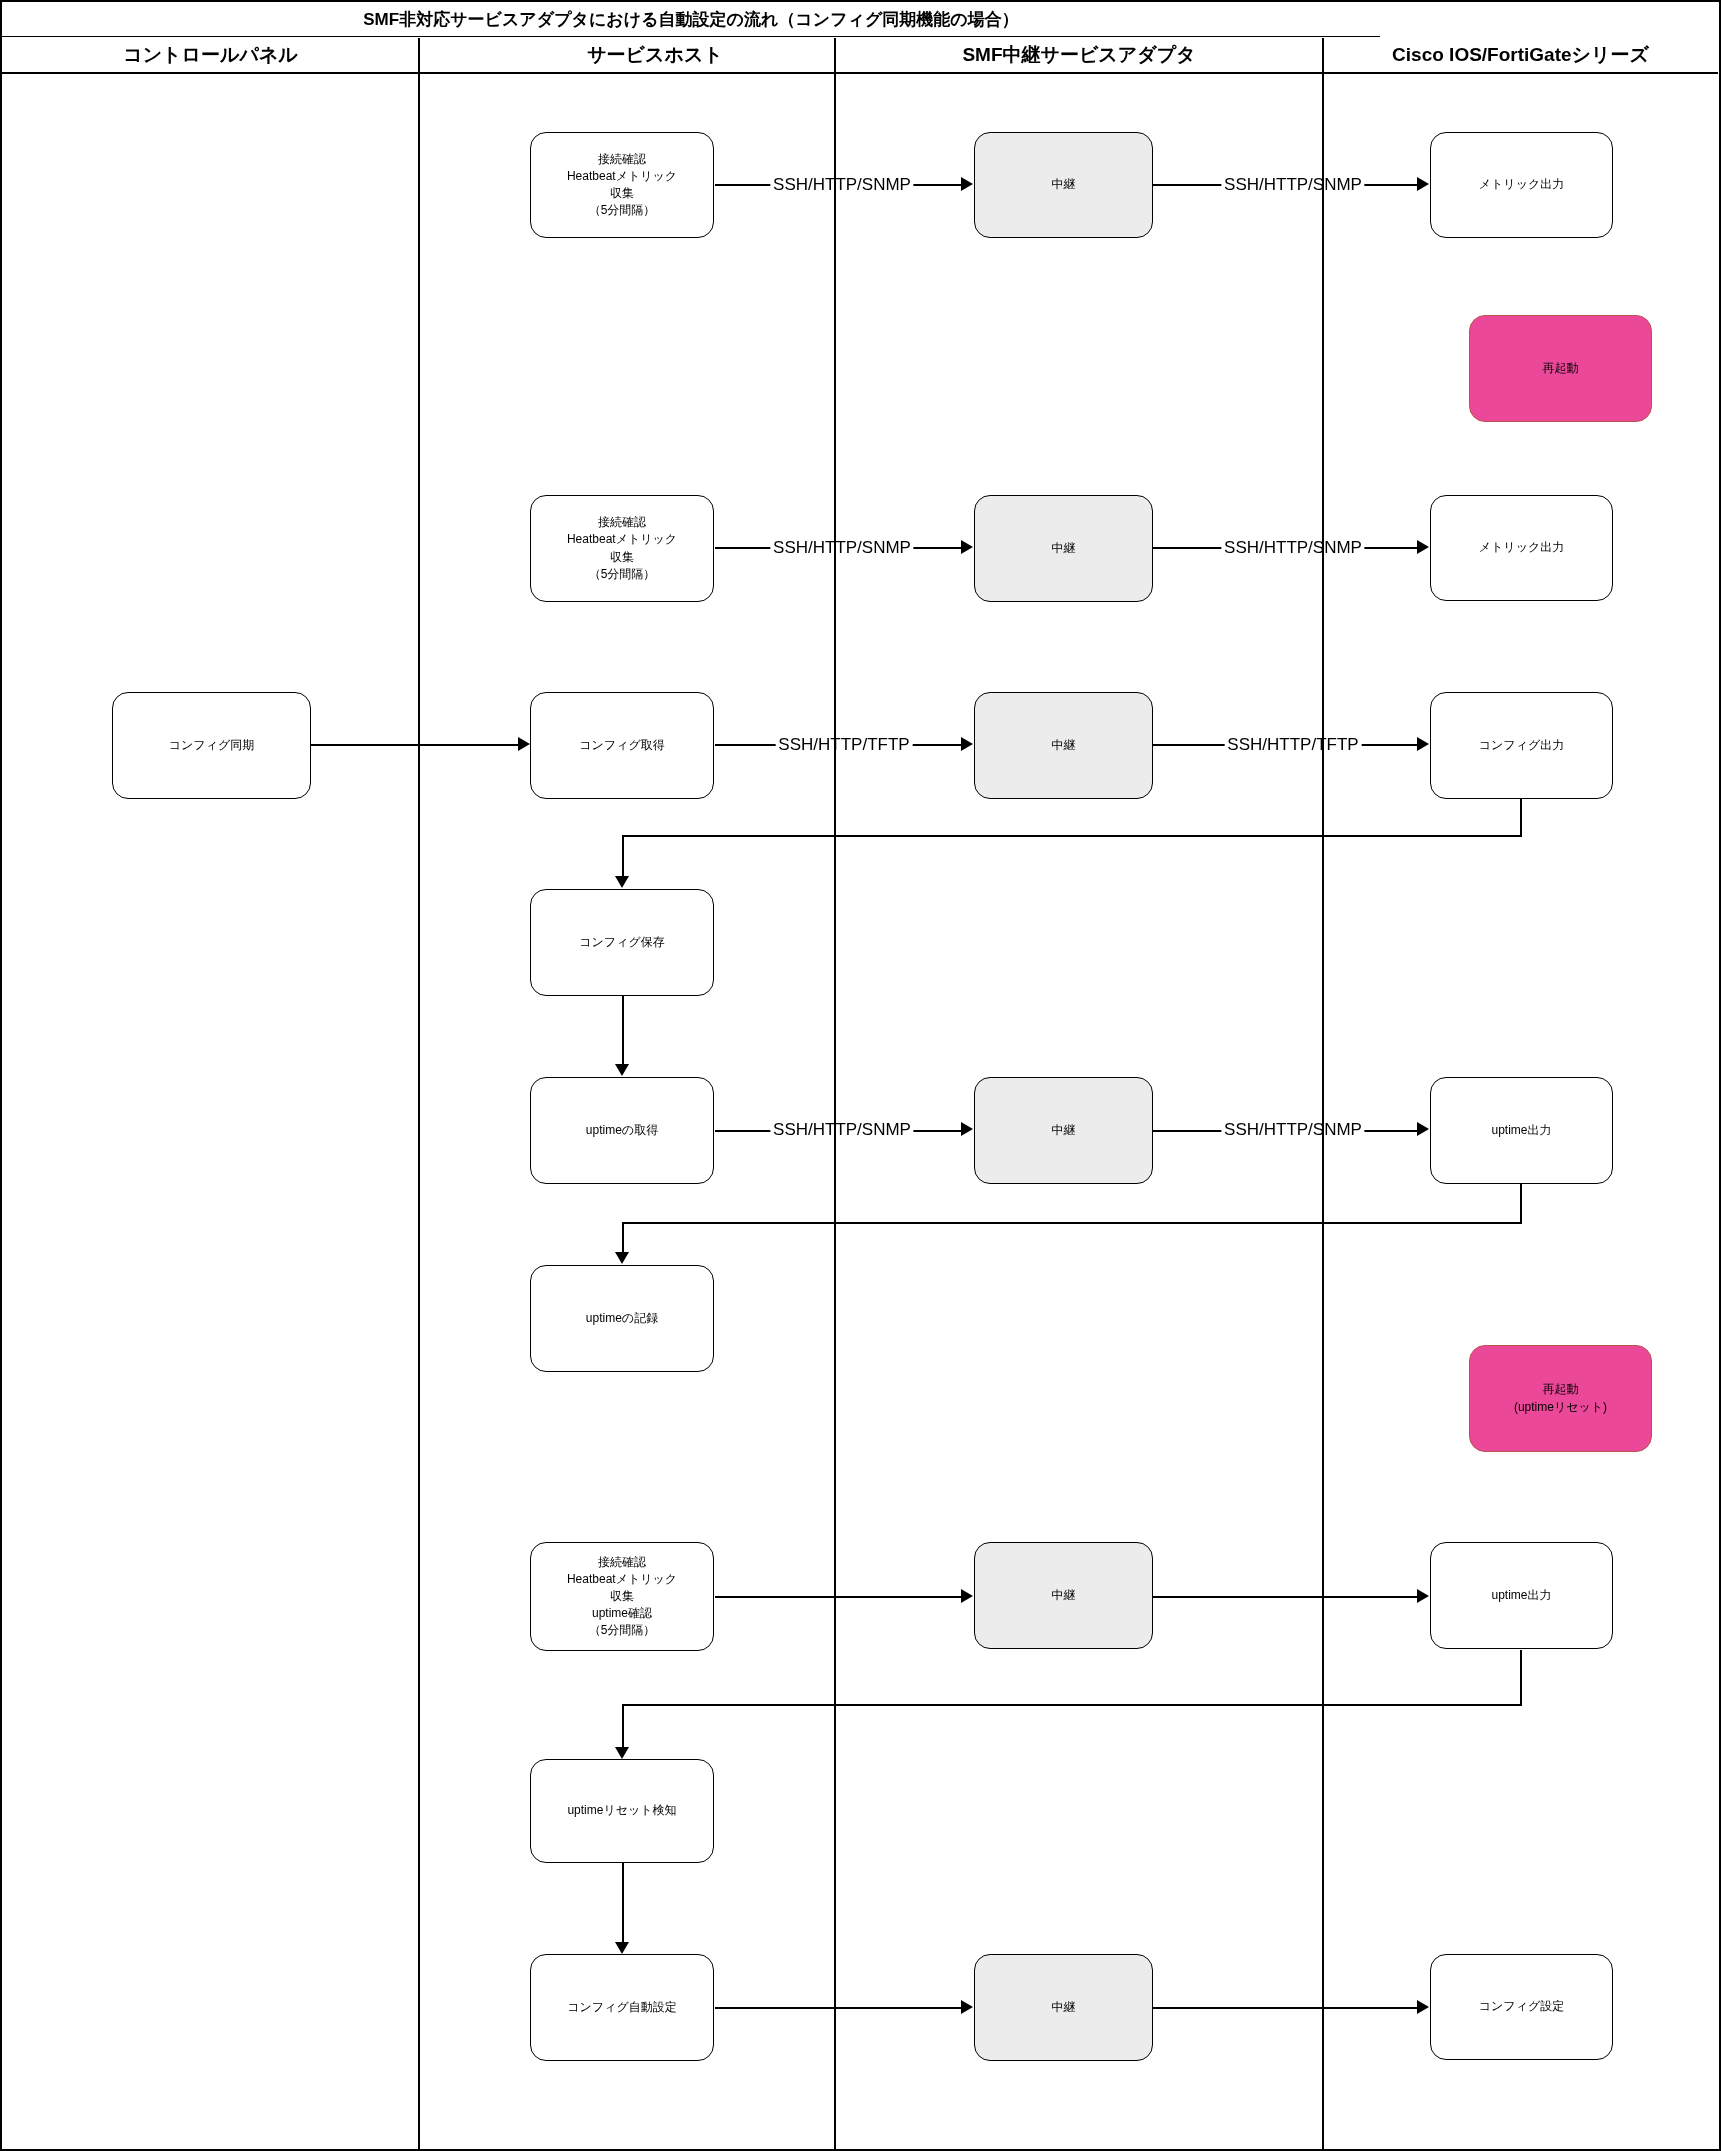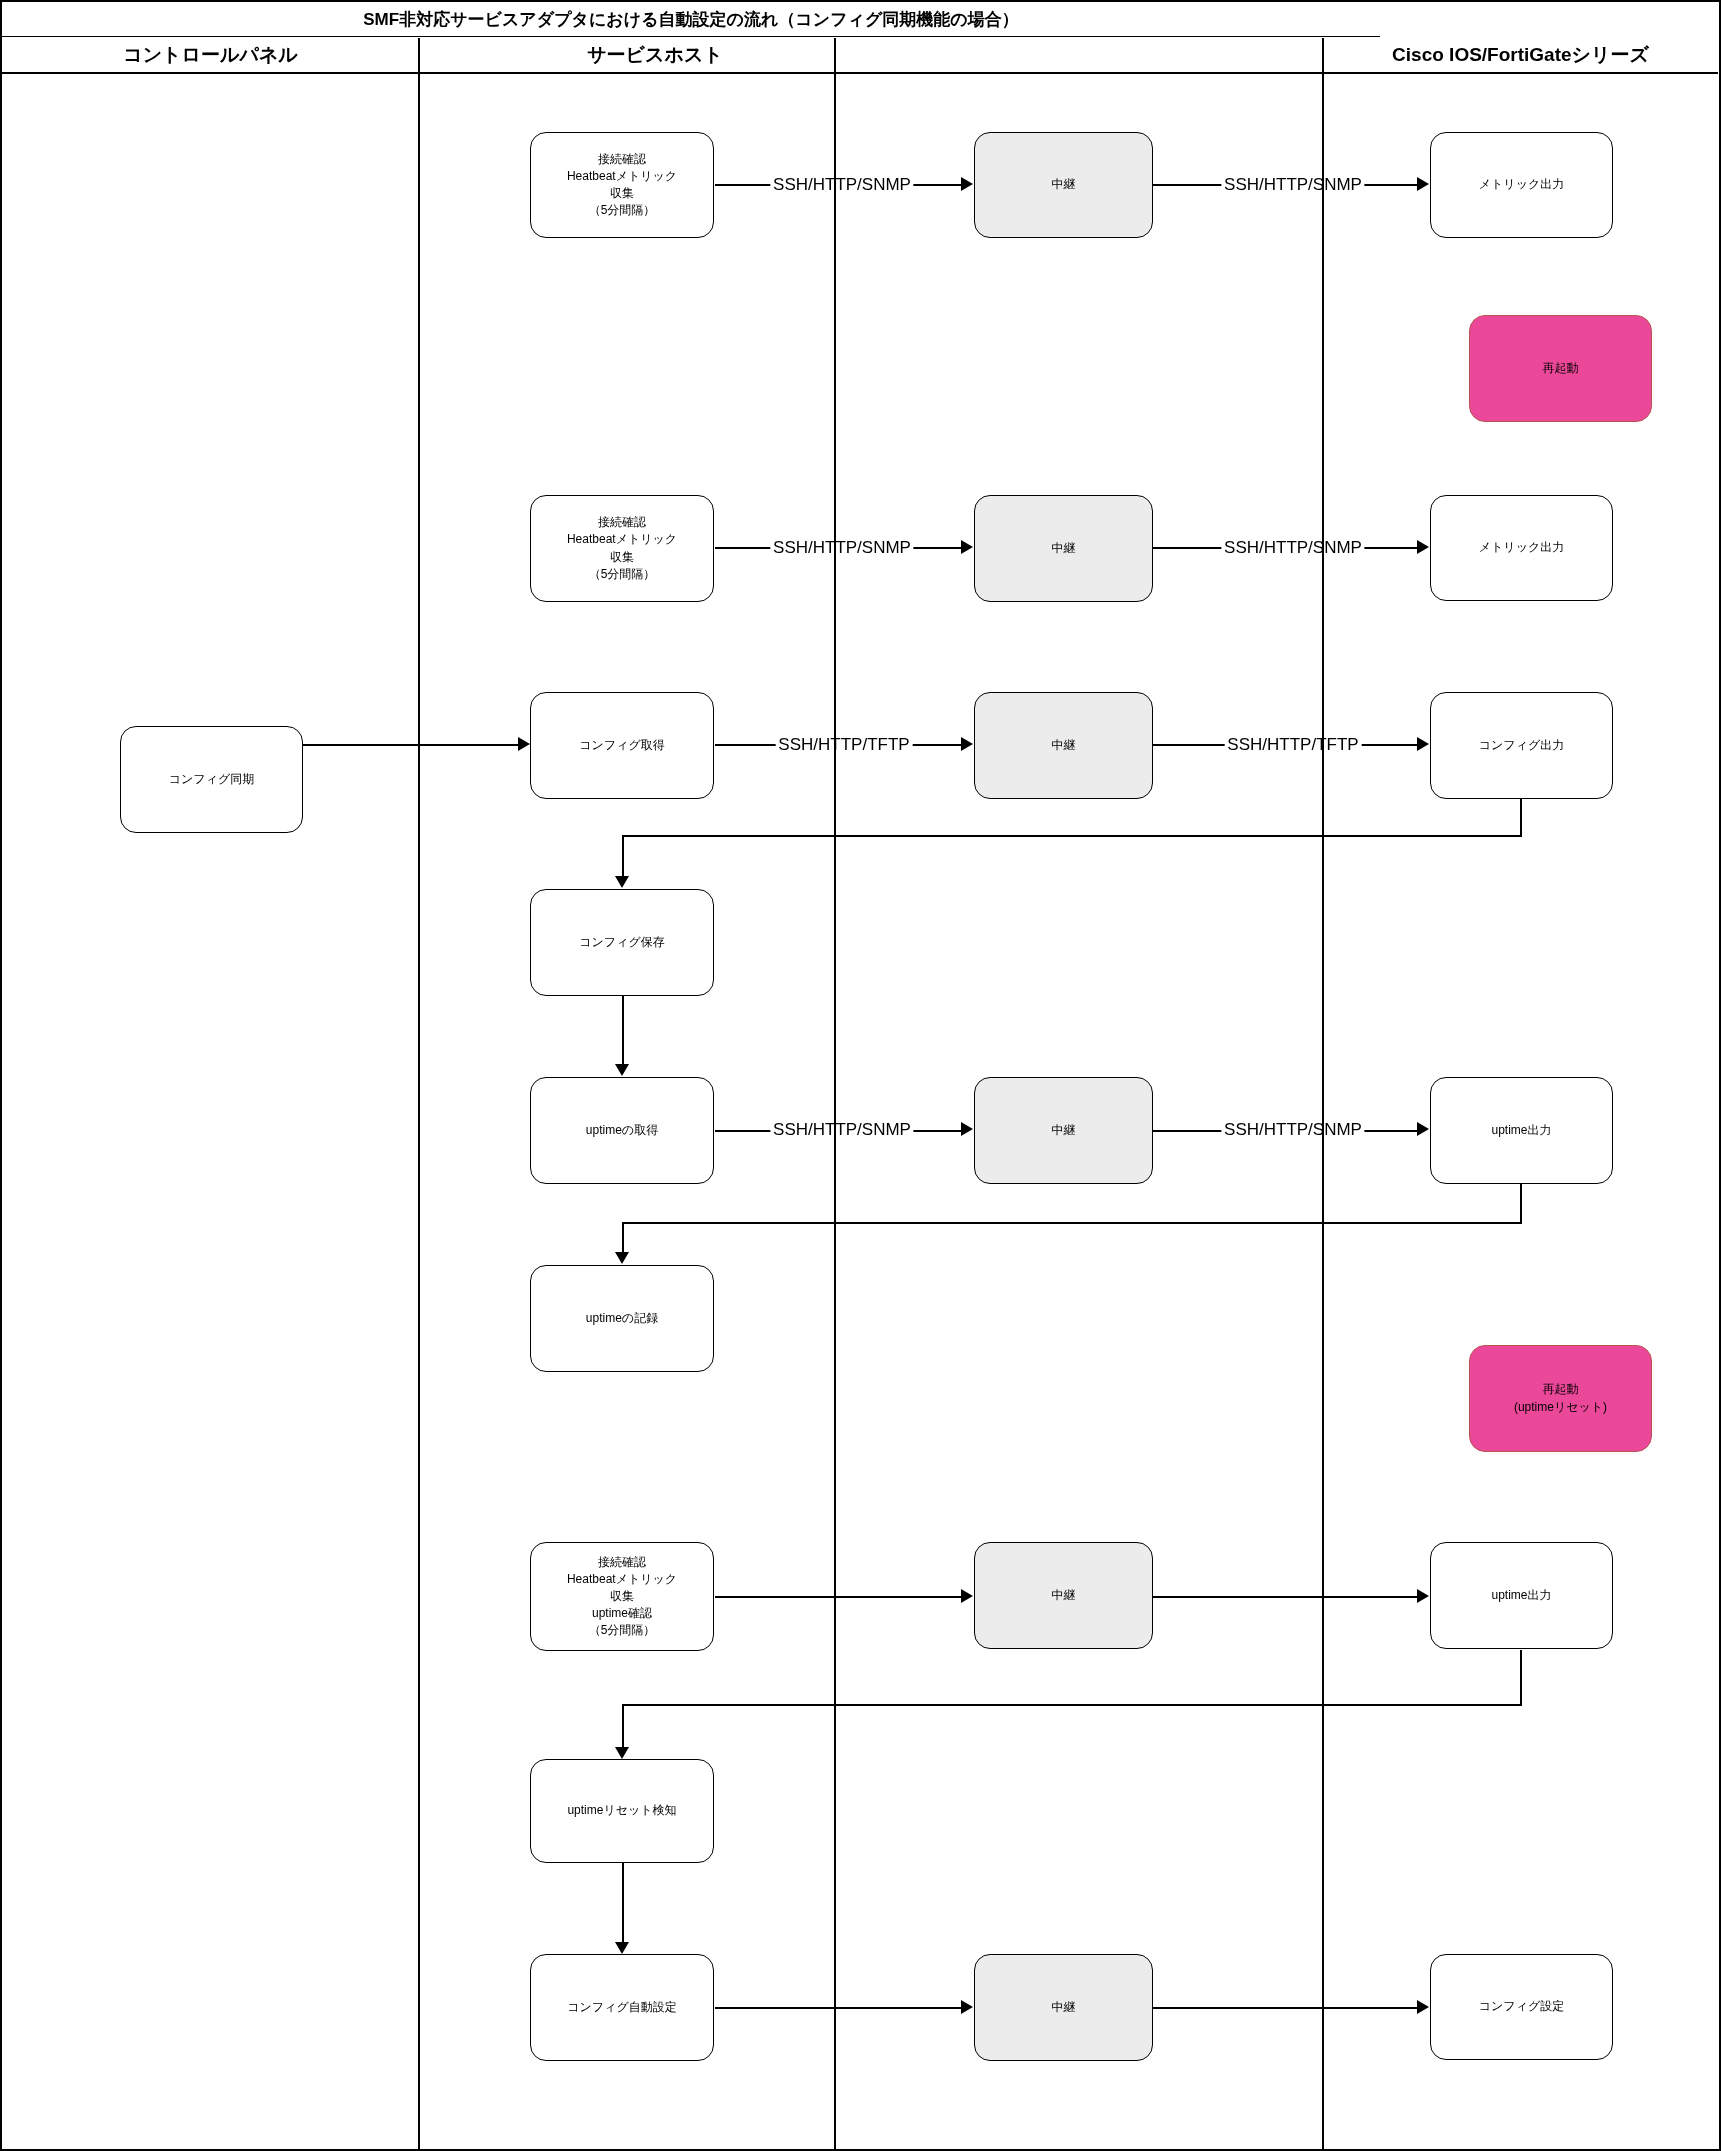--- a/index.html
+++ b/index.html
@@ -37,20 +37,21 @@
   }
 </style>
 </head>
 <body>
 
 <div id="canvas">
 
   <div class="title-bar">SMF非対応サービスアダプタにおける自動設定の流れ（コンフィグ同期機能の場合）</div>
   <div class="lane-header" style="left:0;width:417px;">コントロールパネル</div>
   <div class="lane-header" style="left:417px;width:472px;font-family:Liberation Serif, serif;">サービスホスト</div>
+  <div class="lane-header" style="left:833px;width:488px;">SMF中継サービスアダプタ</div>
   <div class="lane-header" style="left:1321px;width:395px;">Cisco IOS/FortiGateシリーズ</div>
   <div class="header-rule"></div>
   <div class="vdivider" style="left:416px;"></div>
   <div class="vdivider" style="left:832px;"></div>
   <div class="vdivider" style="left:1320px;"></div>
 
   <div class="node" style="left:528px;top:130px;width:184px;height:106px;">接続確認
 Heatbeatメトリック
 収集
 （5分間隔）</div>
@@ -71,21 +72,21 @@
 （5分間隔）</div>
   <div class="hl" style="left:713px;top:545px;width:248px;"></div>
   <div class="ar" style="left:959px;top:538px;"></div>
   <div class="elabel" style="left:840px;top:546px;">SSH/HTTP/SNMP</div>
   <div class="node gray" style="left:972px;top:493px;width:179px;height:107px;">中継</div>
   <div class="hl" style="left:1151px;top:545px;width:266px;"></div>
   <div class="ar" style="left:1415px;top:538px;"></div>
   <div class="elabel" style="left:1291px;top:546px;">SSH/HTTP/SNMP</div>
   <div class="node" style="left:1428px;top:493px;width:183px;height:106px;">メトリック出力</div>
 
-  <div class="node" style="left:118px;top:690px;width:183px;height:107px;margin-top:34px;">コンフィグ同期</div>
+  <div class="node" style="left:110px;top:690px;width:199px;height:107px;">コンフィグ同期</div>
   <div class="hl" style="left:301px;top:742px;width:217px;"></div>
   <div class="ar" style="left:516px;top:735px;"></div>
   <div class="node" style="left:528px;top:690px;width:184px;height:107px;">コンフィグ取得</div>
   <div class="hl" style="left:713px;top:742px;width:248px;"></div>
   <div class="ar" style="left:959px;top:735px;"></div>
   <div class="elabel" style="left:842px;top:743px;">SSH/HTTP/TFTP</div>
   <div class="node gray" style="left:972px;top:690px;width:179px;height:107px;">中継</div>
   <div class="hl" style="left:1151px;top:742px;width:266px;"></div>
   <div class="ar" style="left:1415px;top:735px;"></div>
   <div class="elabel" style="left:1291px;top:743px;">SSH/HTTP/TFTP</div>

